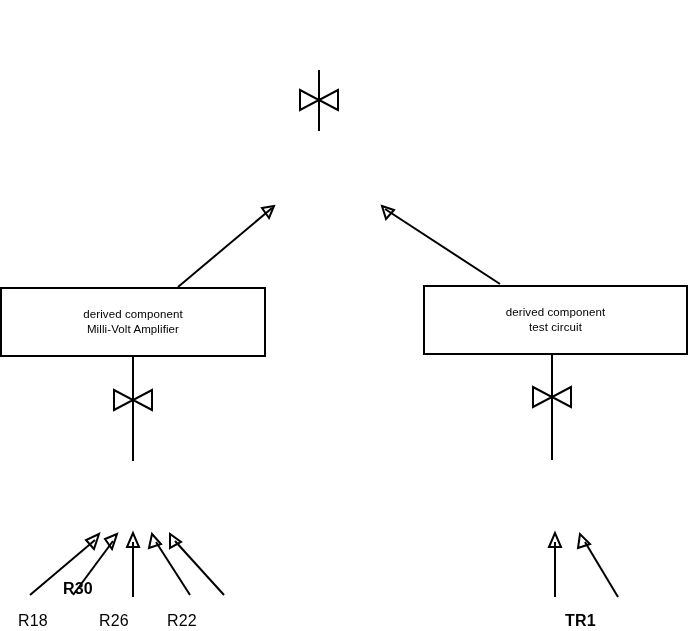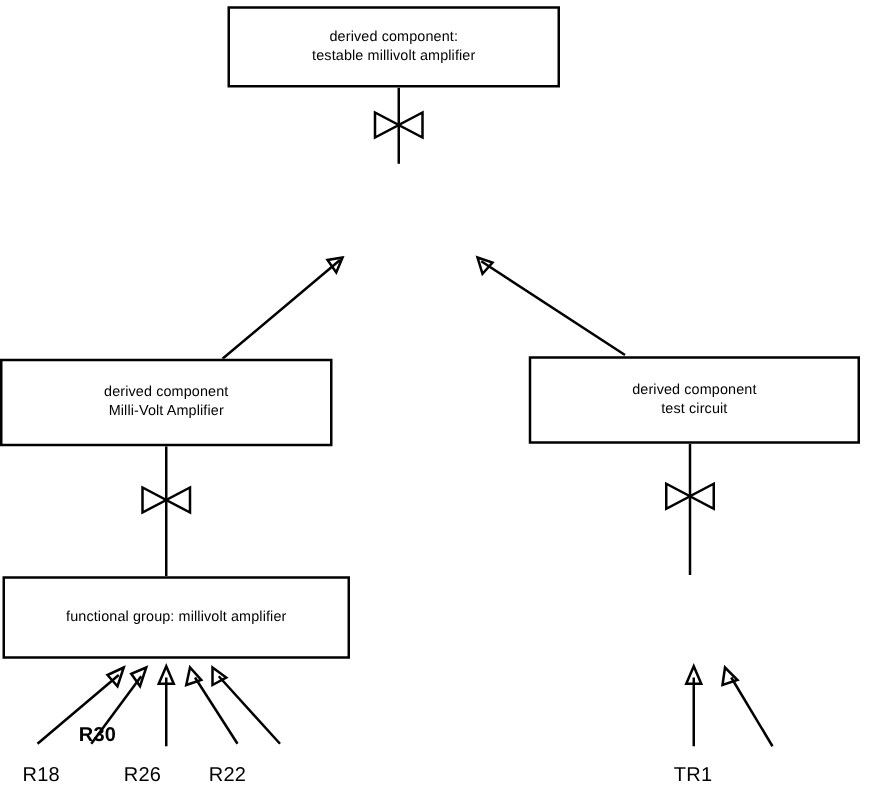--- a/index.html
+++ b/index.html
@@ -111,42 +111,35 @@
     <g>
       <line x1="555" y1="597" x2="555" y2="542" stroke="#000" stroke-width="2"></line>
       <polygon points="555,533 549,547 561,547" fill="none" stroke="#000" stroke-width="2"></polygon>
     </g>
     <g>
       <line x1="618" y1="597" x2="585" y2="542" stroke="#000" stroke-width="2"></line>
       <polygon points="580,534 578,548 590,544" fill="none" stroke="#000" stroke-width="2"></polygon>
     </g>
   </svg>
 
-  <div class="node-box" style="left:182px; top:5px; width:266px; height:65px;">
-    <div class="node-text">derived component:
- testable millivolt amplifier</div>
-  </div>
 
 
   <div class="node-box" style="left:0px; top:287px; width:266px; height:70px;">
     <div class="node-text left-align">derived component
 Milli-Volt Amplifier</div>
   </div>
 
   <div class="node-box" style="left:423px; top:285px; width:265px; height:70px;">
     <div class="node-text left-align">derived component
 test circuit</div>
   </div>
 
-  <div class="node-box" style="left:2px; top:461px; width:278px; height:66px;">
-    <div class="node-text">functional group: millivolt amplifier</div>
-  </div>
 
 
   <div class="leaf-label" style="left:18px; top:612px;">R18</div>
   <div class="leaf-label" style="left:63px; top:580px;font-weight:bold;">R30</div>
   <div class="leaf-label" style="left:99px; top:612px;">R26</div>
   <div class="leaf-label" style="left:167px; top:612px;">R22</div>
   <div class="leaf-label" style="left:211px; top:636px;">IC1</div>
-  <div class="leaf-label" style="left:539px; top:612px;">TR1</div>
+  <div class="leaf-label" style="left:565px; top:612px;font-weight:bold;">TR1</div>
   <div class="leaf-label" style="left:604px; top:640px;">R36</div>
 
 </div>
 
 </body></html>

